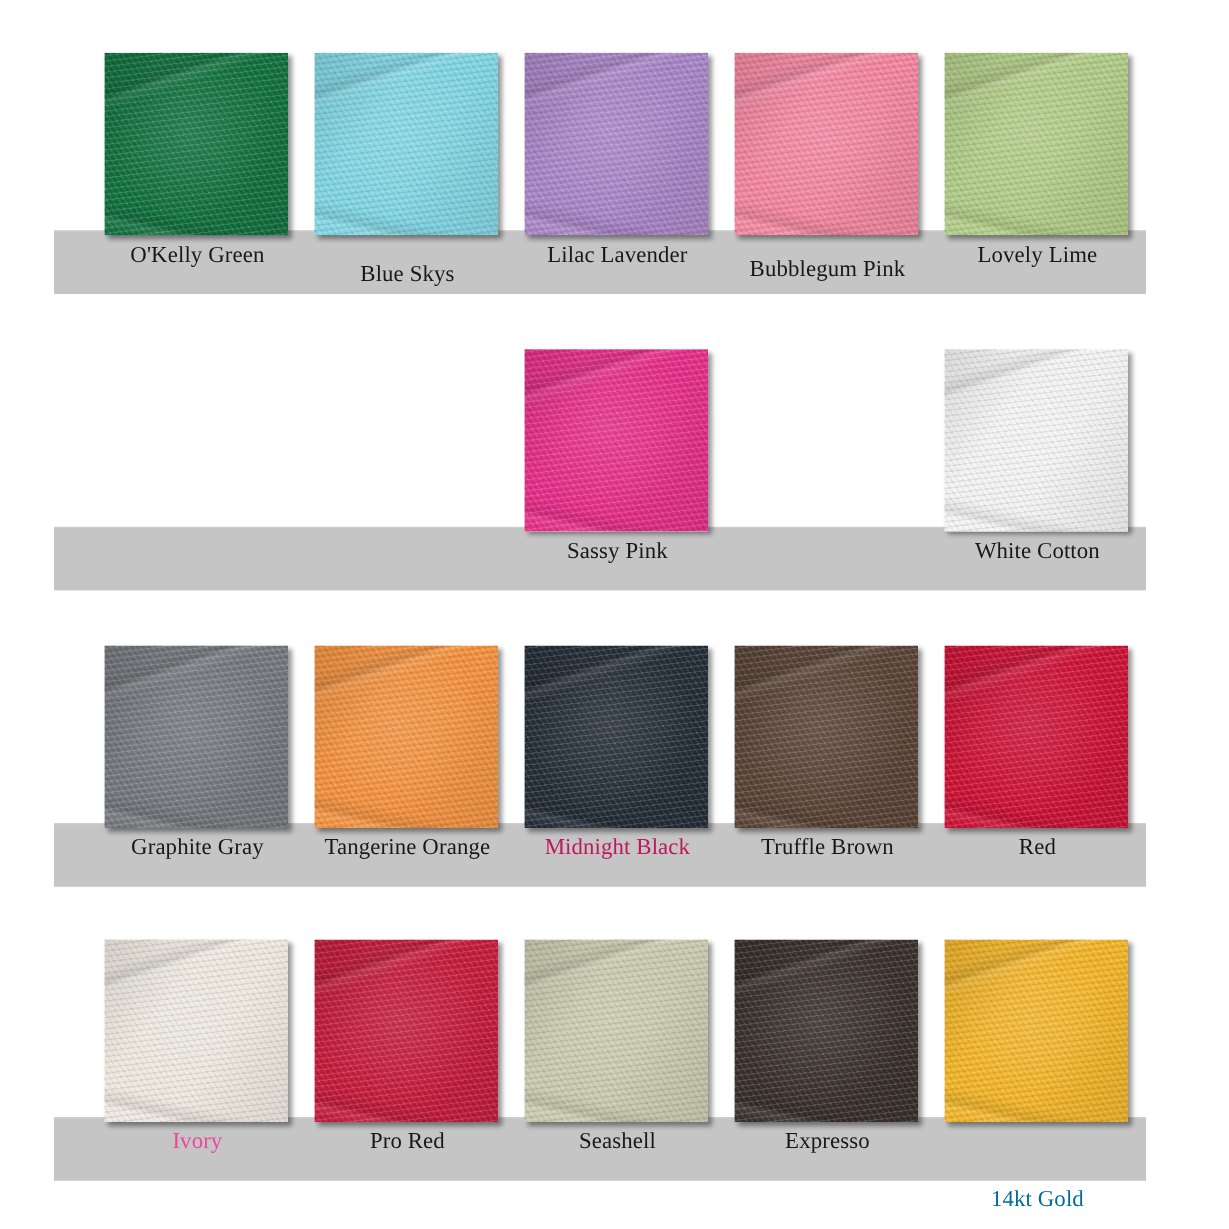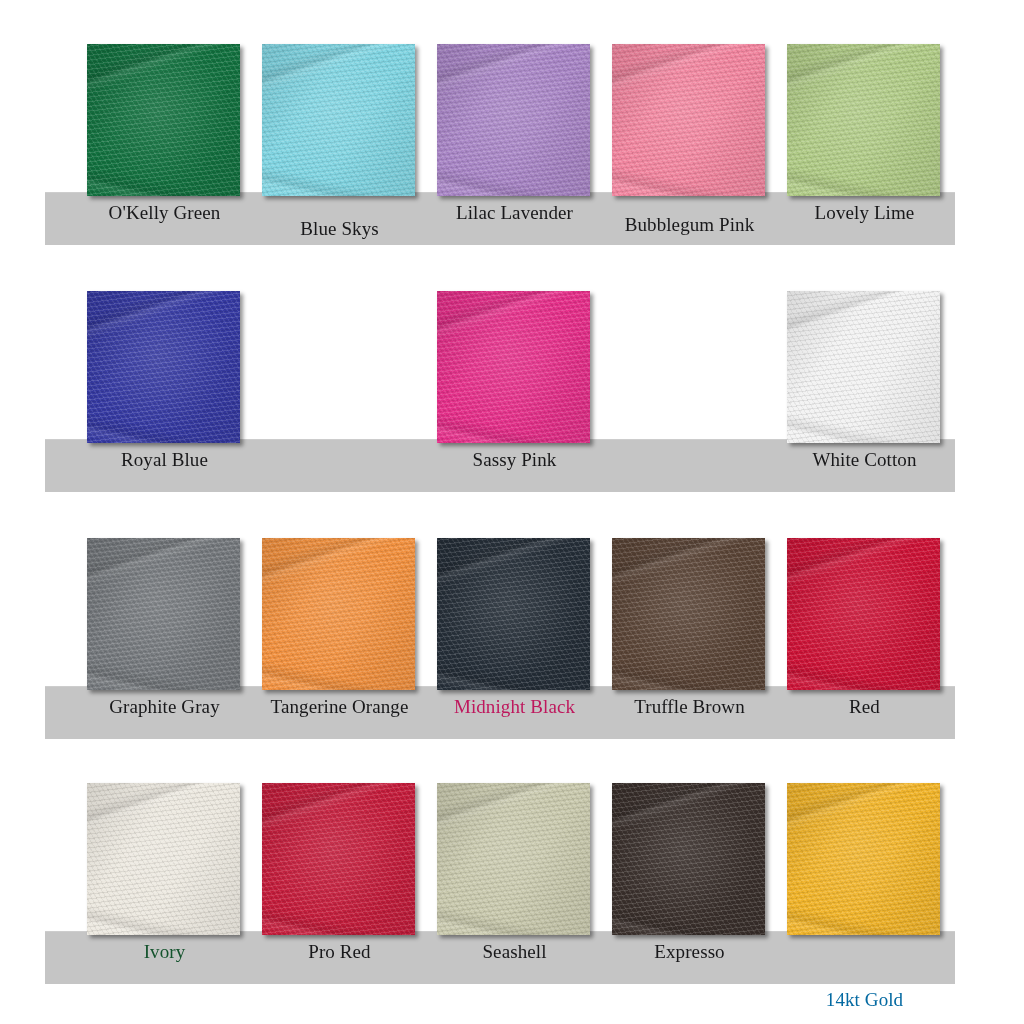--- a/index.html
+++ b/index.html
@@ -196,31 +196,20 @@
           <div class="seam-b"></div>
           <div class="ply"></div>
           <div class="twist"></div>
           <div class="shade"></div>
         </div>
         <div class="label" style="color: rgb(24, 24, 26);">Lovely Lime</div>
       </div>
     </div>
     <div class="swatch-row" data-row="1">
       <div class="shelf" style="background: rgb(197, 197, 197);"></div>
-      <div class="cell" data-col="0">
-        <div class="swatch">
-          <div class="base" style="background: rgb(53, 57, 162);"></div>
-          <div class="seam-a"></div>
-          <div class="seam-b"></div>
-          <div class="ply"></div>
-          <div class="twist"></div>
-          <div class="shade"></div>
-        </div>
-        <div class="label" style="color: rgb(24, 24, 26);">Royal Blue</div>
-      </div>
       <div class="cell" data-col="2">
         <div class="swatch">
           <div class="base" style="background: rgb(229, 46, 137);"></div>
           <div class="seam-a"></div>
           <div class="seam-b"></div>
           <div class="ply"></div>
           <div class="twist"></div>
           <div class="shade"></div>
         </div>
         <div class="label" style="color: rgb(24, 24, 26);">Sassy Pink</div>
@@ -299,21 +288,21 @@
       <div class="shelf" style="background: rgb(197, 197, 197);"></div>
       <div class="cell" data-col="0">
         <div class="swatch">
           <div class="base" style="background: rgb(236, 232, 223);"></div>
           <div class="seam-a"></div>
           <div class="seam-b"></div>
           <div class="ply"></div>
           <div class="twist"></div>
           <div class="shade"></div>
         </div>
-        <div class="label" style="color: #14532d;">Ivory</div>
+        <div class="label" style="color: #ec4899;">Ivory</div>
       </div>
       <div class="cell" data-col="1">
         <div class="swatch">
           <div class="base" style="background: rgb(196, 28, 59);"></div>
           <div class="seam-a"></div>
           <div class="seam-b"></div>
           <div class="ply"></div>
           <div class="twist"></div>
           <div class="shade"></div>
         </div>

